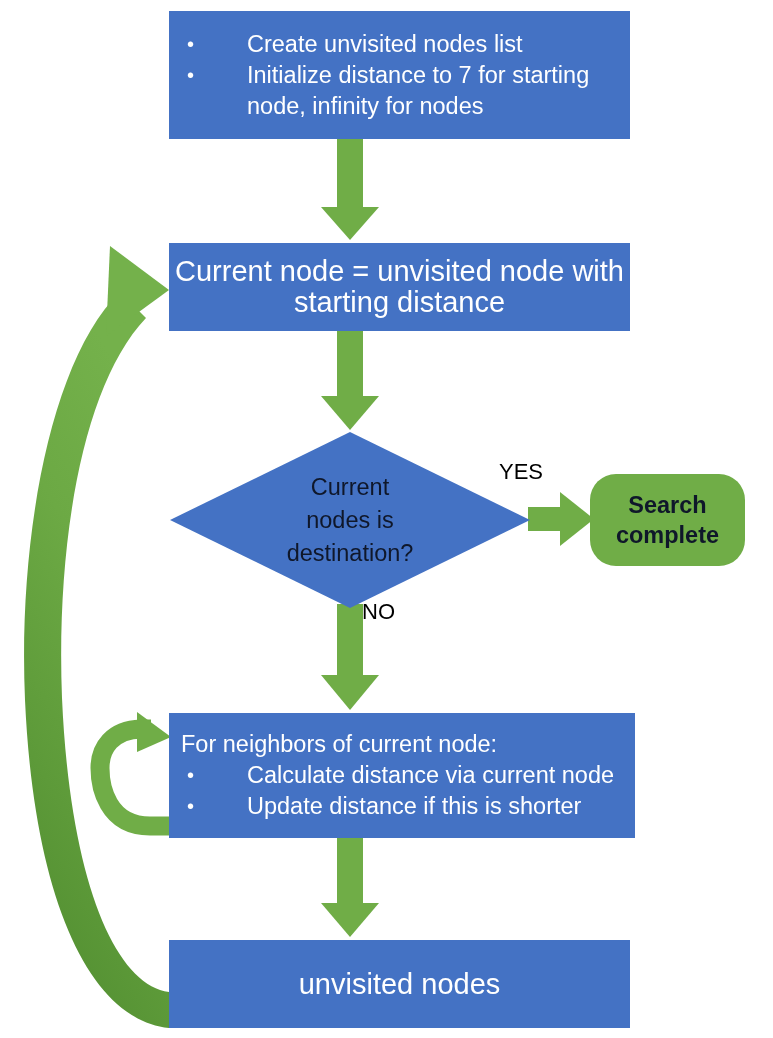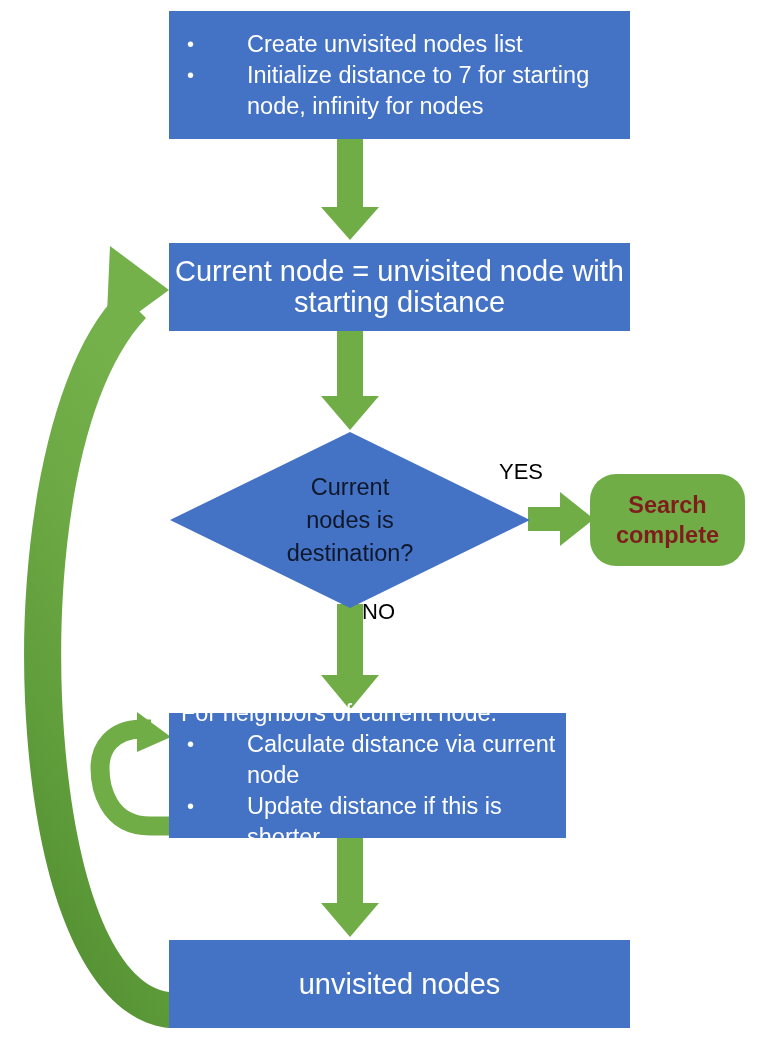--- a/index.html
+++ b/index.html
@@ -106,21 +106,21 @@
     left: 590px;
     top: 474px;
     width: 155px;
     height: 92px;
     background: #70AD47;
     border-radius: 26px;
     display: flex;
     flex-direction: column;
     align-items: center;
     justify-content: center;
-    color: #7f1d1d;
+    color: #0f172a;
     font-weight: bold;
     text-align: center;
   }
   #terminator span {
     font-size: 23.5px;
     line-height: 30px;
   }
   .edge-label {
     position: absolute;
     color: #000000;
@@ -215,21 +215,21 @@
   </div>
 
   <div class="edge-label" style="left:499px; top:444px;margin-top:16px;">YES</div>
   <div class="edge-label" style="left:362px; top:600px;">NO</div>
 
   <div id="terminator">
     <span>Search</span>
     <span>complete</span>
   </div>
 
-  <div class="node proc" id="node-relax" style="left:169px; top:713px; width:397px; height:125px; padding:8px 10px 8px 12px;">
+  <div class="node proc" id="node-relax" style="left:169px; top:713px; width:466px; height:125px; padding:8px 10px 8px 12px;">
     <span class="plain-line">For neighbors of current node:</span>
     <ul class="bullet-list">
       <li>
         <span class="bul">•</span>
         <span class="txt">Calculate distance via current node</span>
       </li>
       <li>
         <span class="bul">•</span>
         <span class="txt">Update distance if this is shorter</span>
       </li>

